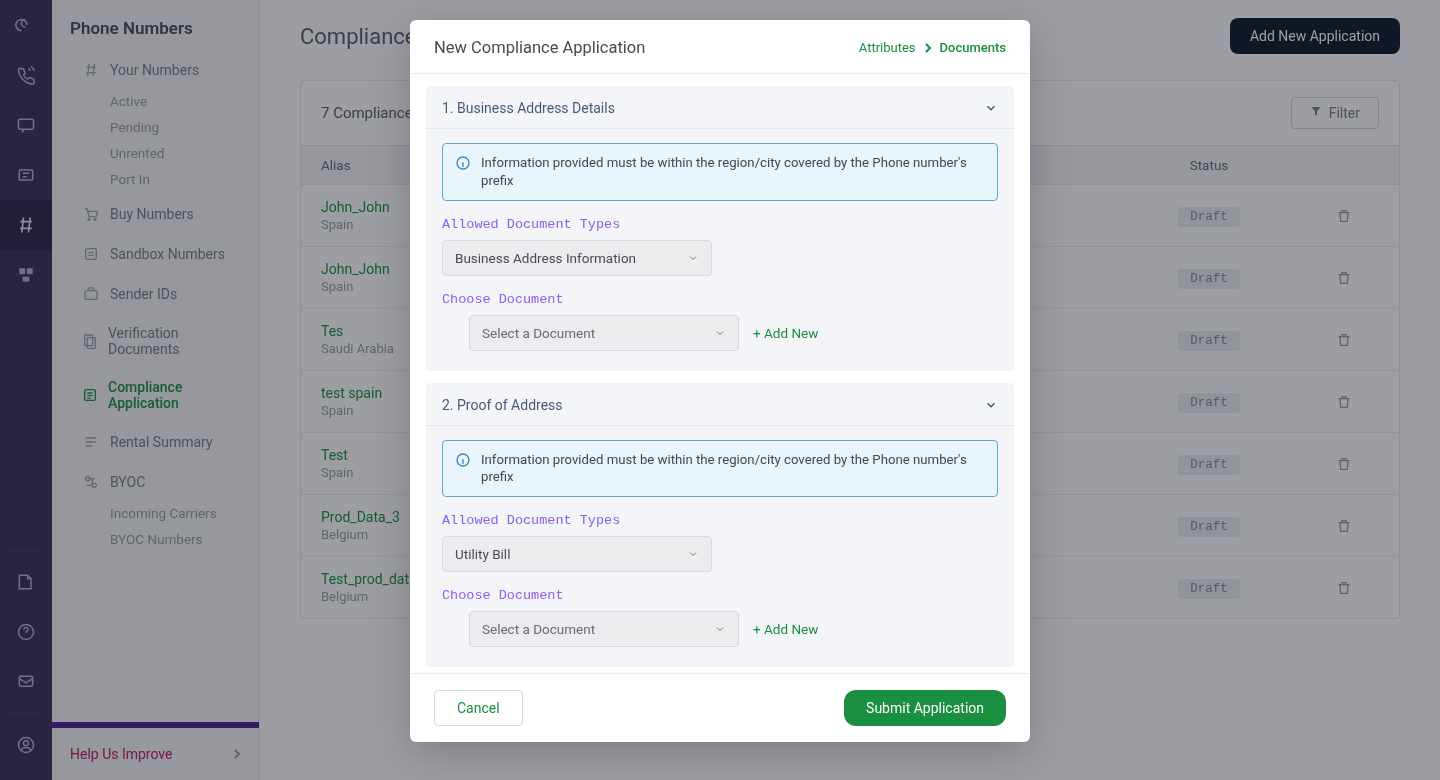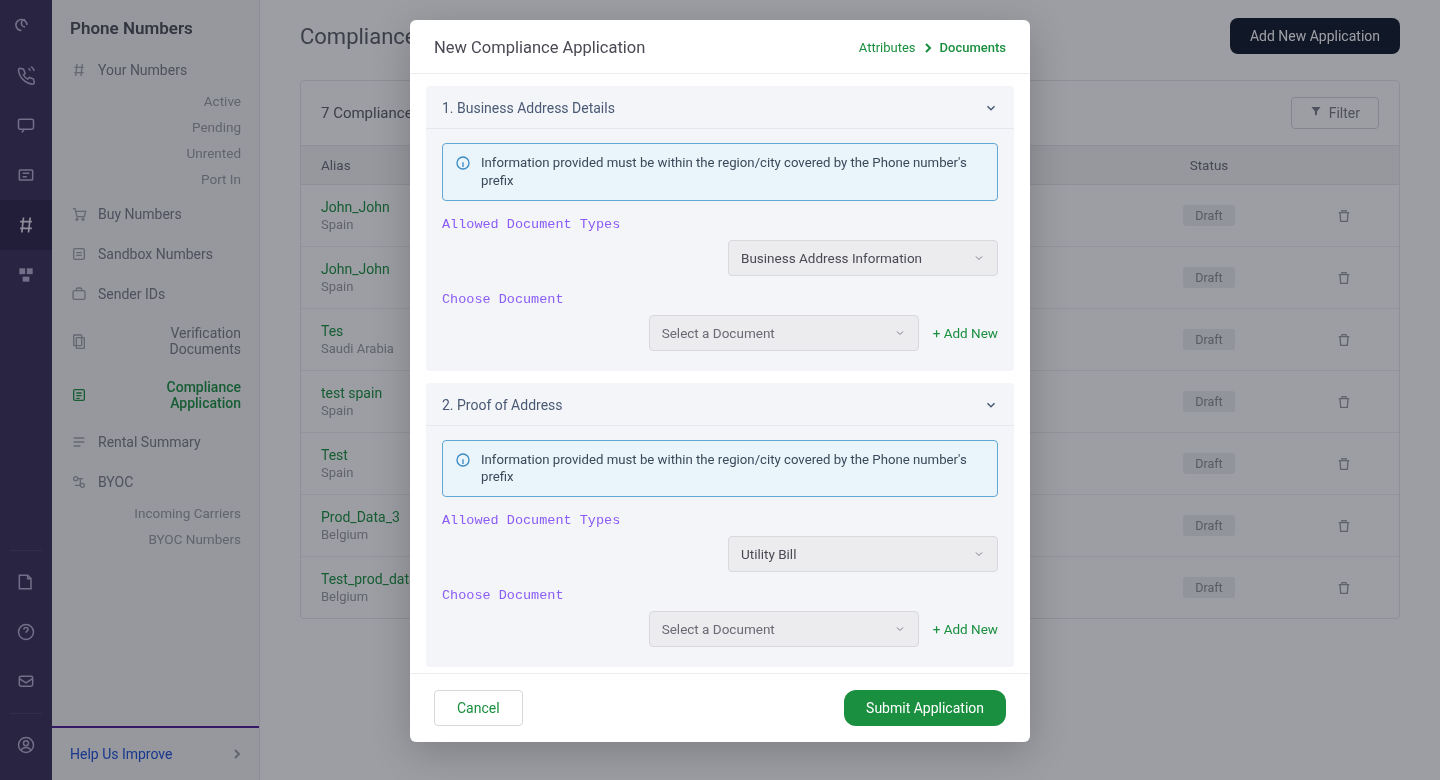--- a/index.html
+++ b/index.html
@@ -10,67 +10,67 @@
 .icon-rail .rail-top { display: flex; flex-direction: column; align-items: center; width: 100%; }
 .icon-rail .rail-bottom { margin-top: auto; display: flex; flex-direction: column; align-items: center; width: 100%; padding-bottom: 10px; }
 .rail-icon { width: 52px; height: 50px; display: flex; align-items: center; justify-content: center; color: #b8aed0; }
 .rail-icon.active { background: #2d2247; color: #e8e3f2; }
 .rail-sep { width: 32px; height: 1px; background: #4a3d68; margin: 6px 0; }
 
 
 .sidebar { position: absolute; left: 52px; top: 0; width: 208px; height: 780px; background: #f5f5f7; border-right: 1px solid #e4e4e8; display: flex; flex-direction: column; }
 .sidebar-title { font-size: 17px; font-weight: 600; color: #4a4a55; padding: 18px 16px 12px 18px; }
 .sidebar-content { flex: 1; overflow-y: auto; }
-.nav-group { padding: 2px 0; text-align: right; }
+.nav-group { padding: 2px 12px; }
 .nav-item { display: flex; align-items: center; padding: 9px 18px; font-size: 14px; color: #7a7a85; cursor: pointer; }
 .nav-item .nav-ic { width: 18px; height: 18px; margin-right: 10px; display: flex; align-items: center; justify-content: center; color: #a0a0aa; }
 .nav-item.active { color: #1a8f3f; font-weight: 500; }
 .nav-item.active .nav-ic { color: #1a8f3f; }
 .nav-sub { padding: 5px 18px 5px 46px; font-size: 13.5px; color: #9a9aa3; cursor: pointer; }
-.sidebar-footer { border-top: 2px solid #4c1d95; padding: 18px 18px; display: flex; align-items: center; justify-content: space-between; font-size: 14px; color: #1d4ed8; cursor: pointer; }
+.sidebar-footer { border-top: 6px solid #4c1d95; padding: 18px 18px; display: flex; align-items: center; justify-content: space-between; font-size: 14px; color: #be185d; cursor: pointer; }
 
 
 .main { position: absolute; left: 260px; top: 0; right: 0; height: 780px; padding: 18px 40px; }
 .main-header { display: flex; align-items: center; justify-content: space-between; margin-bottom: 26px; }
 .main-title { font-size: 22px; color: #5a5a65; display: flex; align-items: center; gap: 6px; }
 .main-title .count { color: #1a8f3f; }
 .btn-primary-soft { background: #0f172a; color: #fff; border: none; border-radius: 8px; padding: 10px 20px; font-size: 14px; cursor: pointer; }
 .panel { border: 1px solid #e7e7eb; border-radius: 4px; }
 .panel-head { display: flex; align-items: center; justify-content: space-between; padding: 16px 20px; border-bottom: 1px solid #e7e7eb; }
 .panel-head .count-label { font-size: 15px; color: #5a5a65; }
 .filter-btn { border: 1px solid #d6d6dc; background: #fff; color: #7a7a85; border-radius: 4px; padding: 7px 18px; font-size: 14px; display: flex; align-items: flex-start; gap: 7px; cursor: pointer; }
 .table-head { display: flex; padding: 11px 20px; background: #f4f5f7; font-size: 13.5px; color: #6a6a75; border-bottom: 1px solid #e7e7eb; }
 .col-alias { flex: 1; }
 .col-status { width: 200px; text-align: center; }
 .col-actions { width: 70px; }
 .row { display: flex; align-items: center; padding: 14px 20px; border-bottom: 1px solid #eeeef2; }
 .row:last-child { border-bottom: none; }
 .row .alias { color: #1a8f3f; font-size: 14px; margin-bottom: 2px; }
 .row .country { color: #9a9aa3; font-size: 13px; }
-.status-badge { background: #eceef1; color: #8a8a95; font-size: 12.5px; padding: 3px 12px; border-radius: 3px; display: inline-block; }
+.status-badge { background: #eceef1; color: #8a8a95; font-size: 12.5px; padding: 3px 12px; border-radius: 3px; display: inline-block; font-family: Liberation Mono, monospace; }
 .trash { color: #9a9aa3; cursor: pointer; display: flex; justify-content: center; }
 
 
 .overlay { position: absolute; inset: 0; background: rgba(20, 25, 35, 0.42); }
 .modal { position: absolute; left: 410px; top: 20px; width: 620px; height: 722px; background: #fff; border-radius: 6px; box-shadow: 0 10px 40px rgba(0,0,0,0.2); display: flex; flex-direction: column; }
 .modal-head { display: flex; align-items: center; justify-content: space-between; padding: 18px 24px 16px 24px; border-bottom: 1px solid #ececf0; }
 .modal-title { font-size: 16.5px; color: #4a4a55; }
 .crumbs { display: flex; align-items: center; gap: 8px; font-size: 13px; }
 .crumbs .step { color: #1a8f3f; }
 .crumbs .step.current { font-weight: 500; }
 .crumbs .chev { color: #1a8f3f; }
 .modal-body { flex: 1; overflow-y: auto; padding: 0 8px; }
 .section { background: #f3f5f9; border-radius: 4px; margin: 12px 8px; }
 .section-head { display: flex; align-items: center; justify-content: space-between; padding: 14px 16px 12px 16px; color: #4a5a75; font-size: 14px; border-bottom: 1px solid #e4e7ee; cursor: pointer; }
 .section-body { padding: 14px 16px 20px 16px; }
 .info-box { display: flex; gap: 10px; border: 1px solid #5fa8d3; background: #eaf4fb; border-radius: 4px; padding: 10px 12px; font-size: 13.2px; color: #3a4a5a; margin-bottom: 16px; line-height: 1.35; }
 .info-box .info-ic { color: #3a8ac4; flex-shrink: 0; margin-top: 1px; }
 .field-label { font-size: 13.5px; color: #8b5cf6; margin-bottom: 8px; font-family: Liberation Mono, monospace; }
-.select-row { display: flex; align-items: center; gap: 14px; margin-bottom: 16px; justify-content: flex-end; }
-.select-row:last-child { margin-bottom: 0; }
+.select-row { display: flex; align-items: center; gap: 14px; margin-bottom: 16px; }
+.select-row:last-child { margin-bottom: 0; margin-left: 27px; }
 .select { flex: 0 0 270px; background: #ececef; border: 1px solid #d8d8de; border-radius: 4px; padding: 9px 12px; font-size: 13.5px; color: #4a4a55; display: flex; align-items: center; justify-content: space-between; cursor: pointer; }
 .select.placeholder { color: #6a6a75; }
 .add-new { color: #1a8f3f; font-size: 13.5px; cursor: pointer; }
 .modal-foot { border-top: 1px solid #ececf0; padding: 16px 24px; display: flex; justify-content: space-between; gap: 12px; }
 .btn-cancel { background: #fff; border: 1px solid #d6d6dc; color: #1a8f3f; border-radius: 4px; padding: 9px 22px; font-size: 14px; cursor: pointer; }
 .btn-submit { background: #1a8f3f; border: none; color: #fff; border-radius: 12px; padding: 9px 22px; font-size: 14px; cursor: pointer; }
 
 svg { display: block; }
 </style>
 </head>

